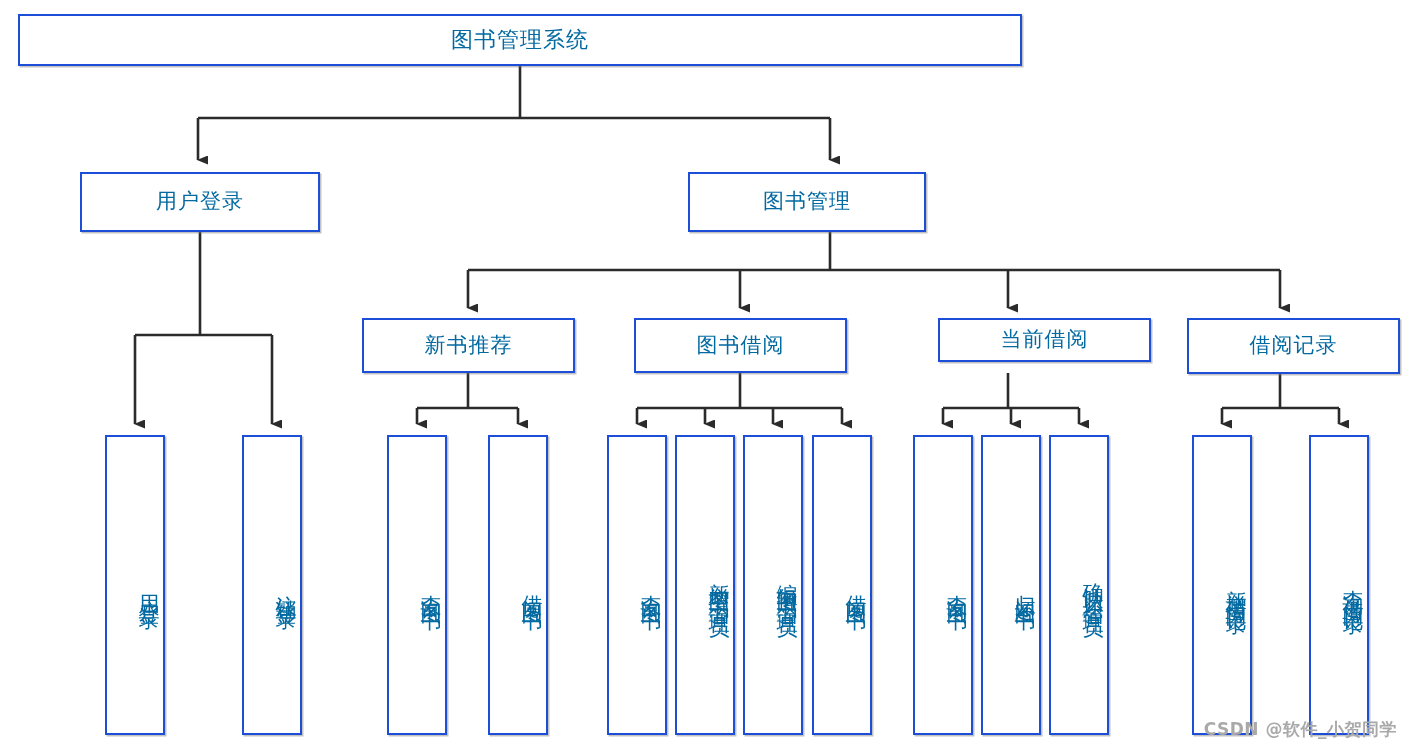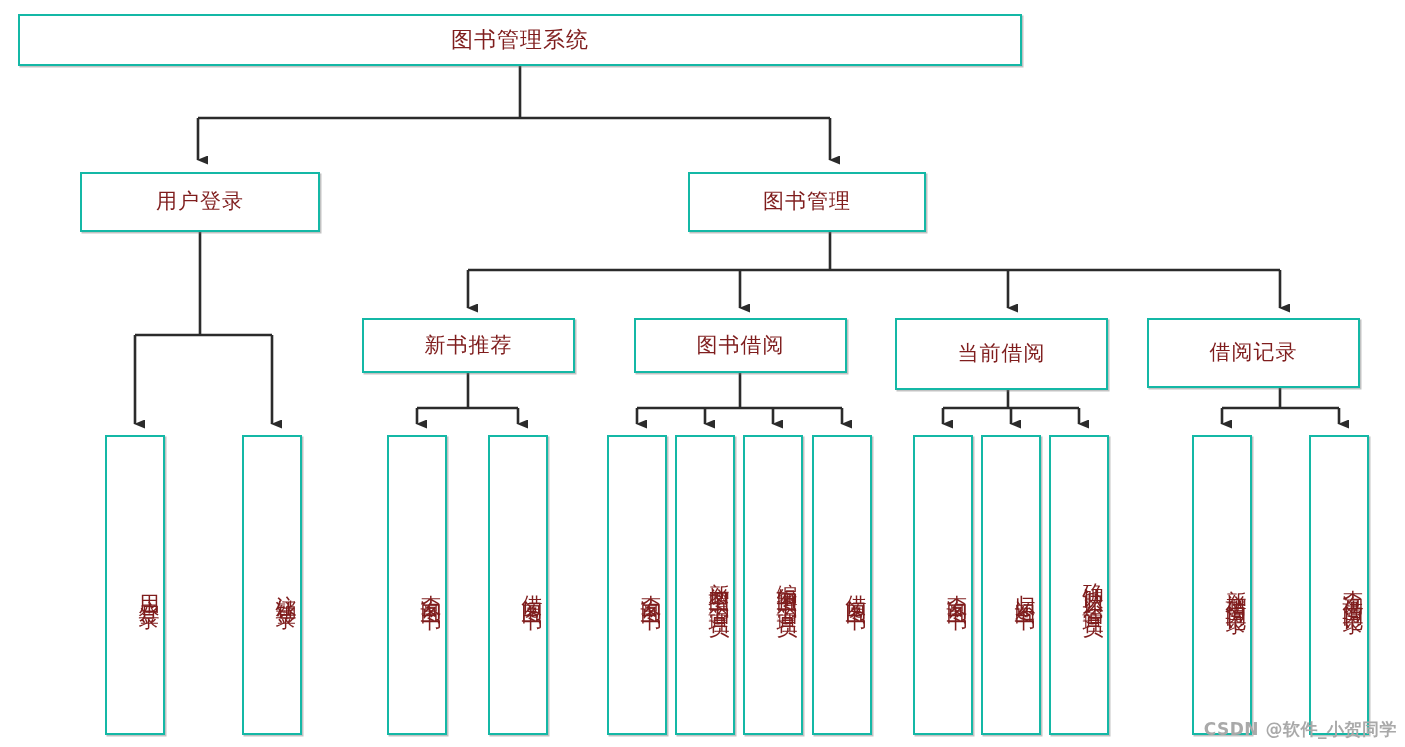--- a/index.html
+++ b/index.html
@@ -22,26 +22,26 @@
     position: absolute;
     left: 0;
     top: 0;
     width: 1405px;
     height: 747px;
     pointer-events: none;
   }
   .node {
     position: absolute;
     box-sizing: border-box;
-    border: 2px solid #14b8a6;
+    border: 2px solid #1d4ed8;
     background: #ffffff;
     display: flex;
     align-items: center;
     justify-content: center;
-    color: #7f1d1d;
+    color: #0369a1;
     box-shadow: 1.5px 1.5px 0 rgba(120,120,120,0.45);
   }
   .node.horiz {
     font-size: 21px;
     letter-spacing: 1px;
     line-height: 1.2;
   }
   .node.root {
     font-size: 22px;
   }
@@ -135,24 +135,24 @@
   <div class="node horiz" style="left:688px; top:172px; width:238px; height:60px;">
     <span>图书管理</span>
   </div>
 
   <div class="node horiz" style="left:362px; top:318px; width:213px; height:55px;">
     <span>新书推荐</span>
   </div>
   <div class="node horiz" style="left:634px; top:318px; width:213px; height:55px;">
     <span>图书借阅</span>
   </div>
-  <div class="node horiz" style="left:895px; top:318px; width:213px; height:72px;">
+  <div class="node horiz" style="left:938px; top:318px; width:213px; height:44px;">
     <span>当前借阅</span>
   </div>
-  <div class="node horiz" style="left:1147px; top:318px; width:213px; height:70px;">
+  <div class="node horiz" style="left:1187px; top:318px; width:213px; height:56px;">
     <span>借阅记录</span>
   </div>
 
   <div class="node vert" style="left:105px; top:435px; width:60px; height:300px;">
     <span class="vtext">用户登录</span>
   </div>
   <div class="node vert" style="left:242px; top:435px; width:60px; height:300px;">
     <span class="vtext">注销登录</span>
   </div>
 

